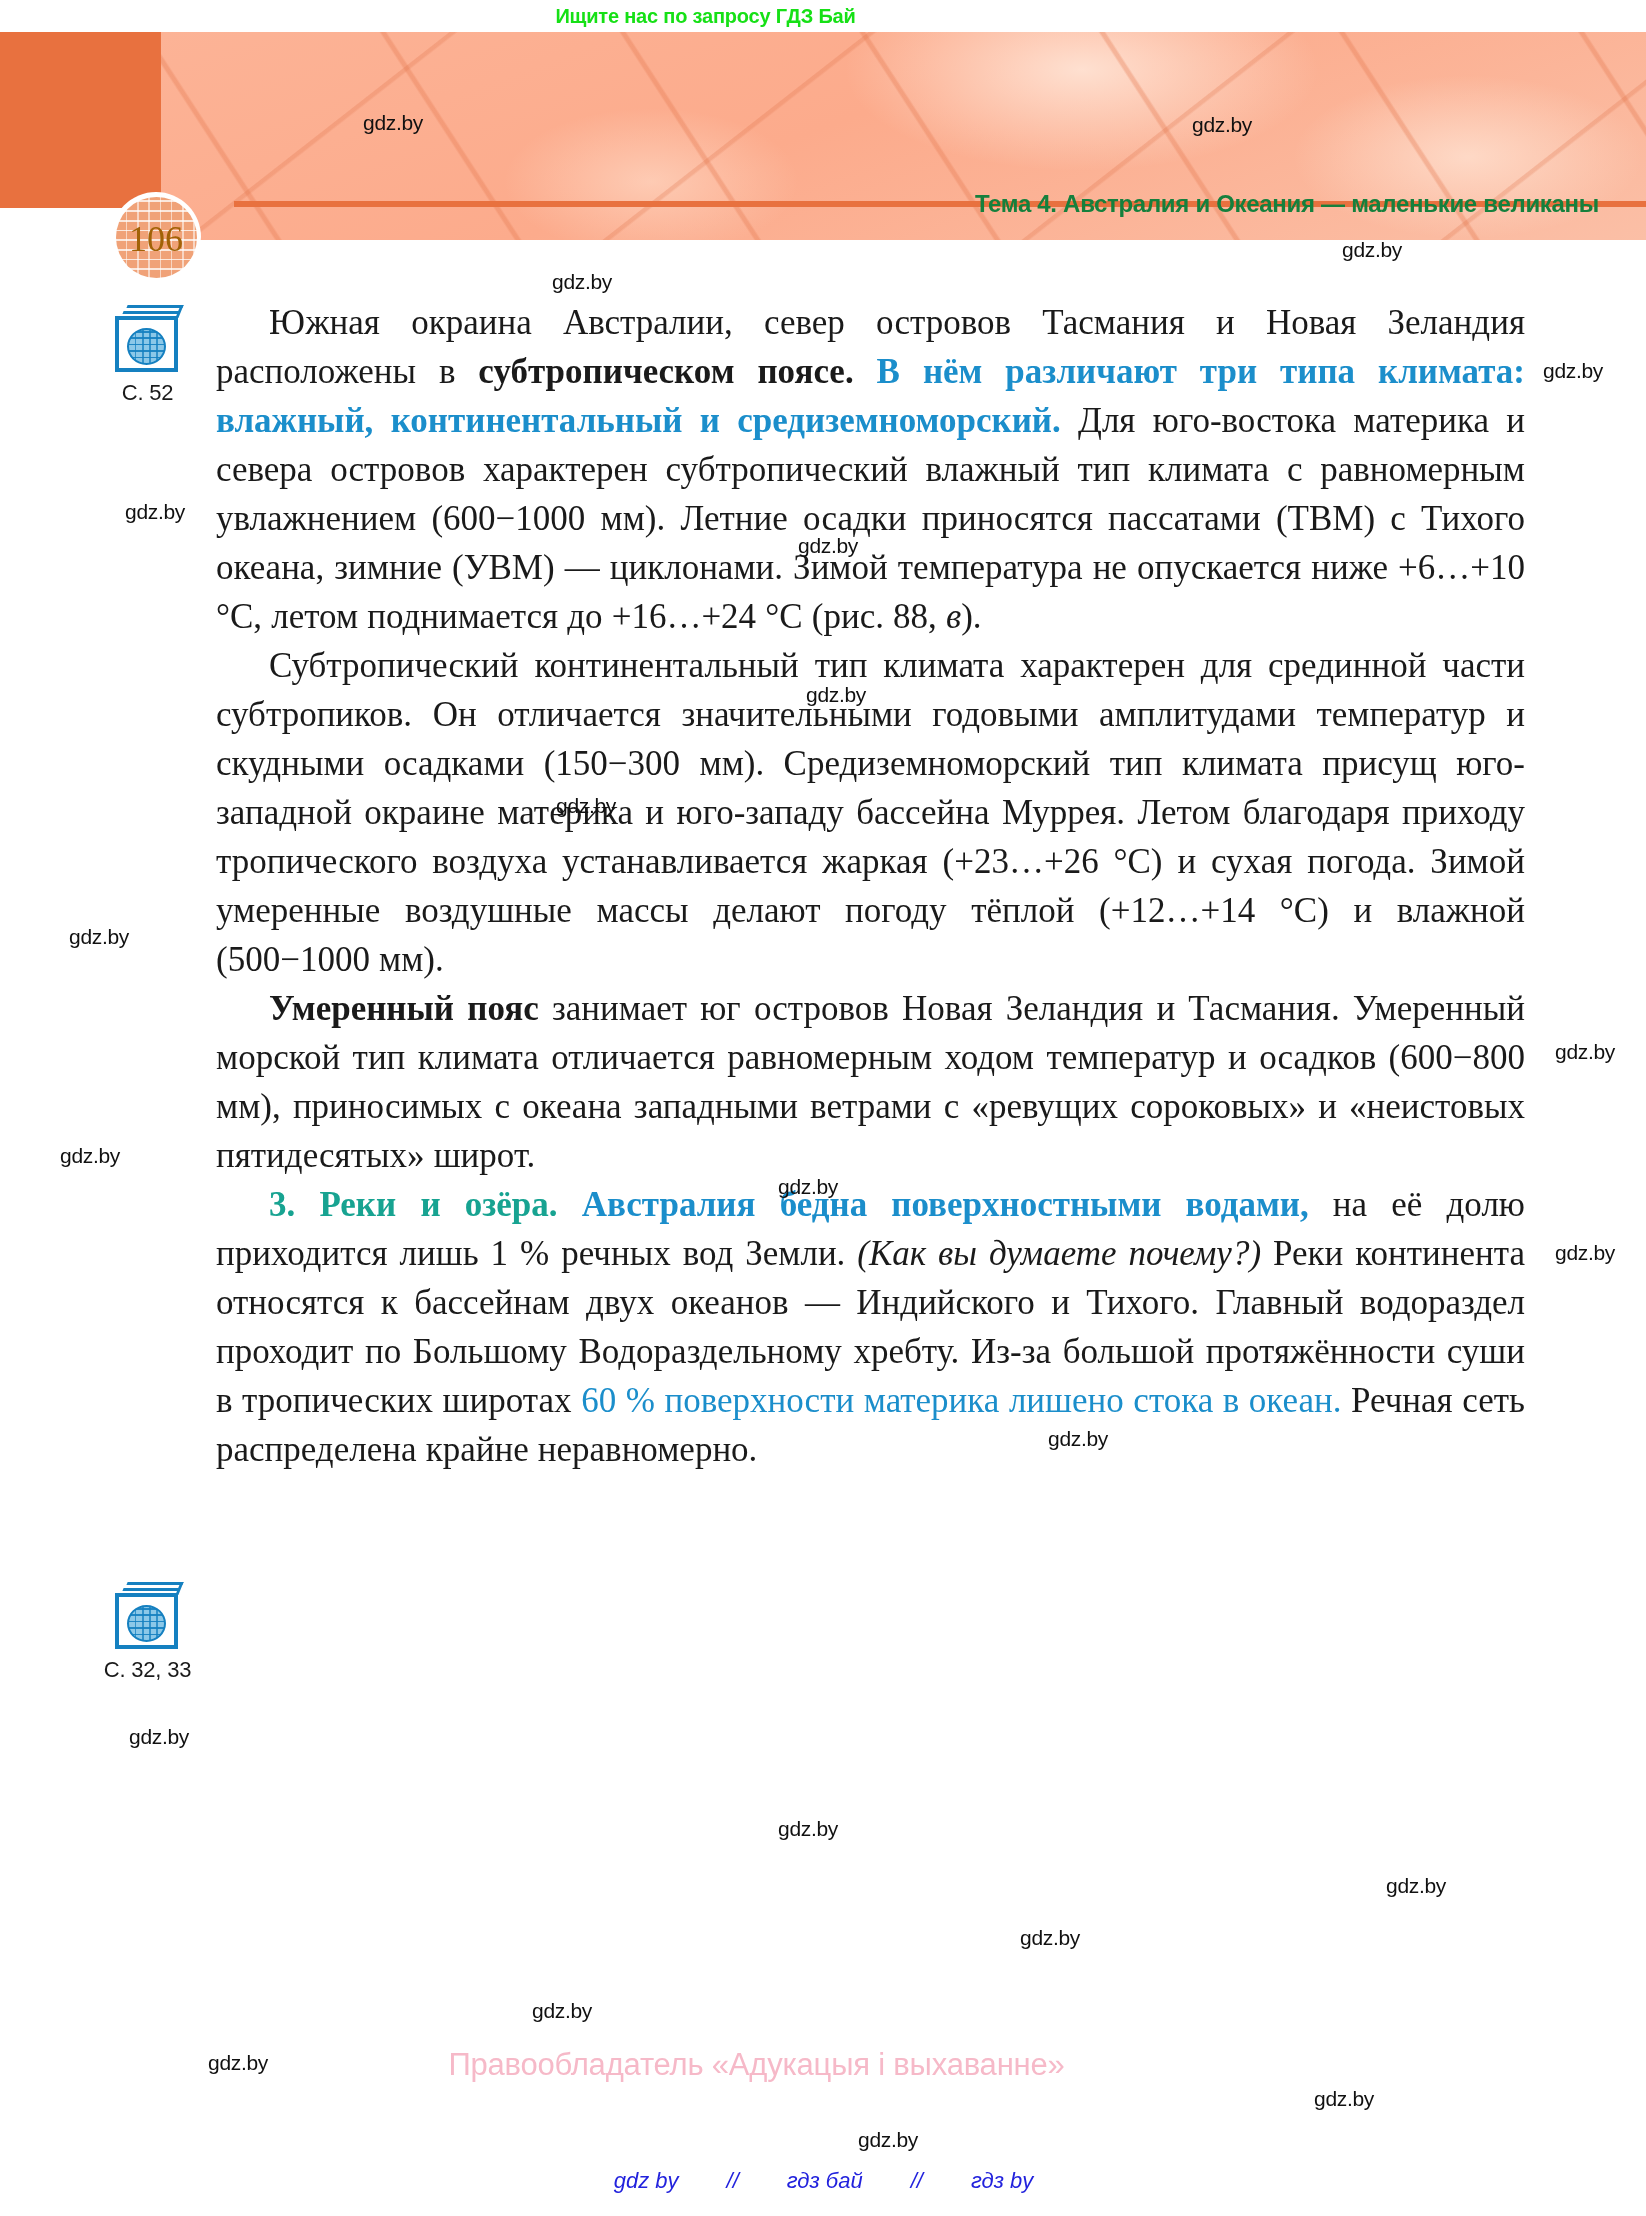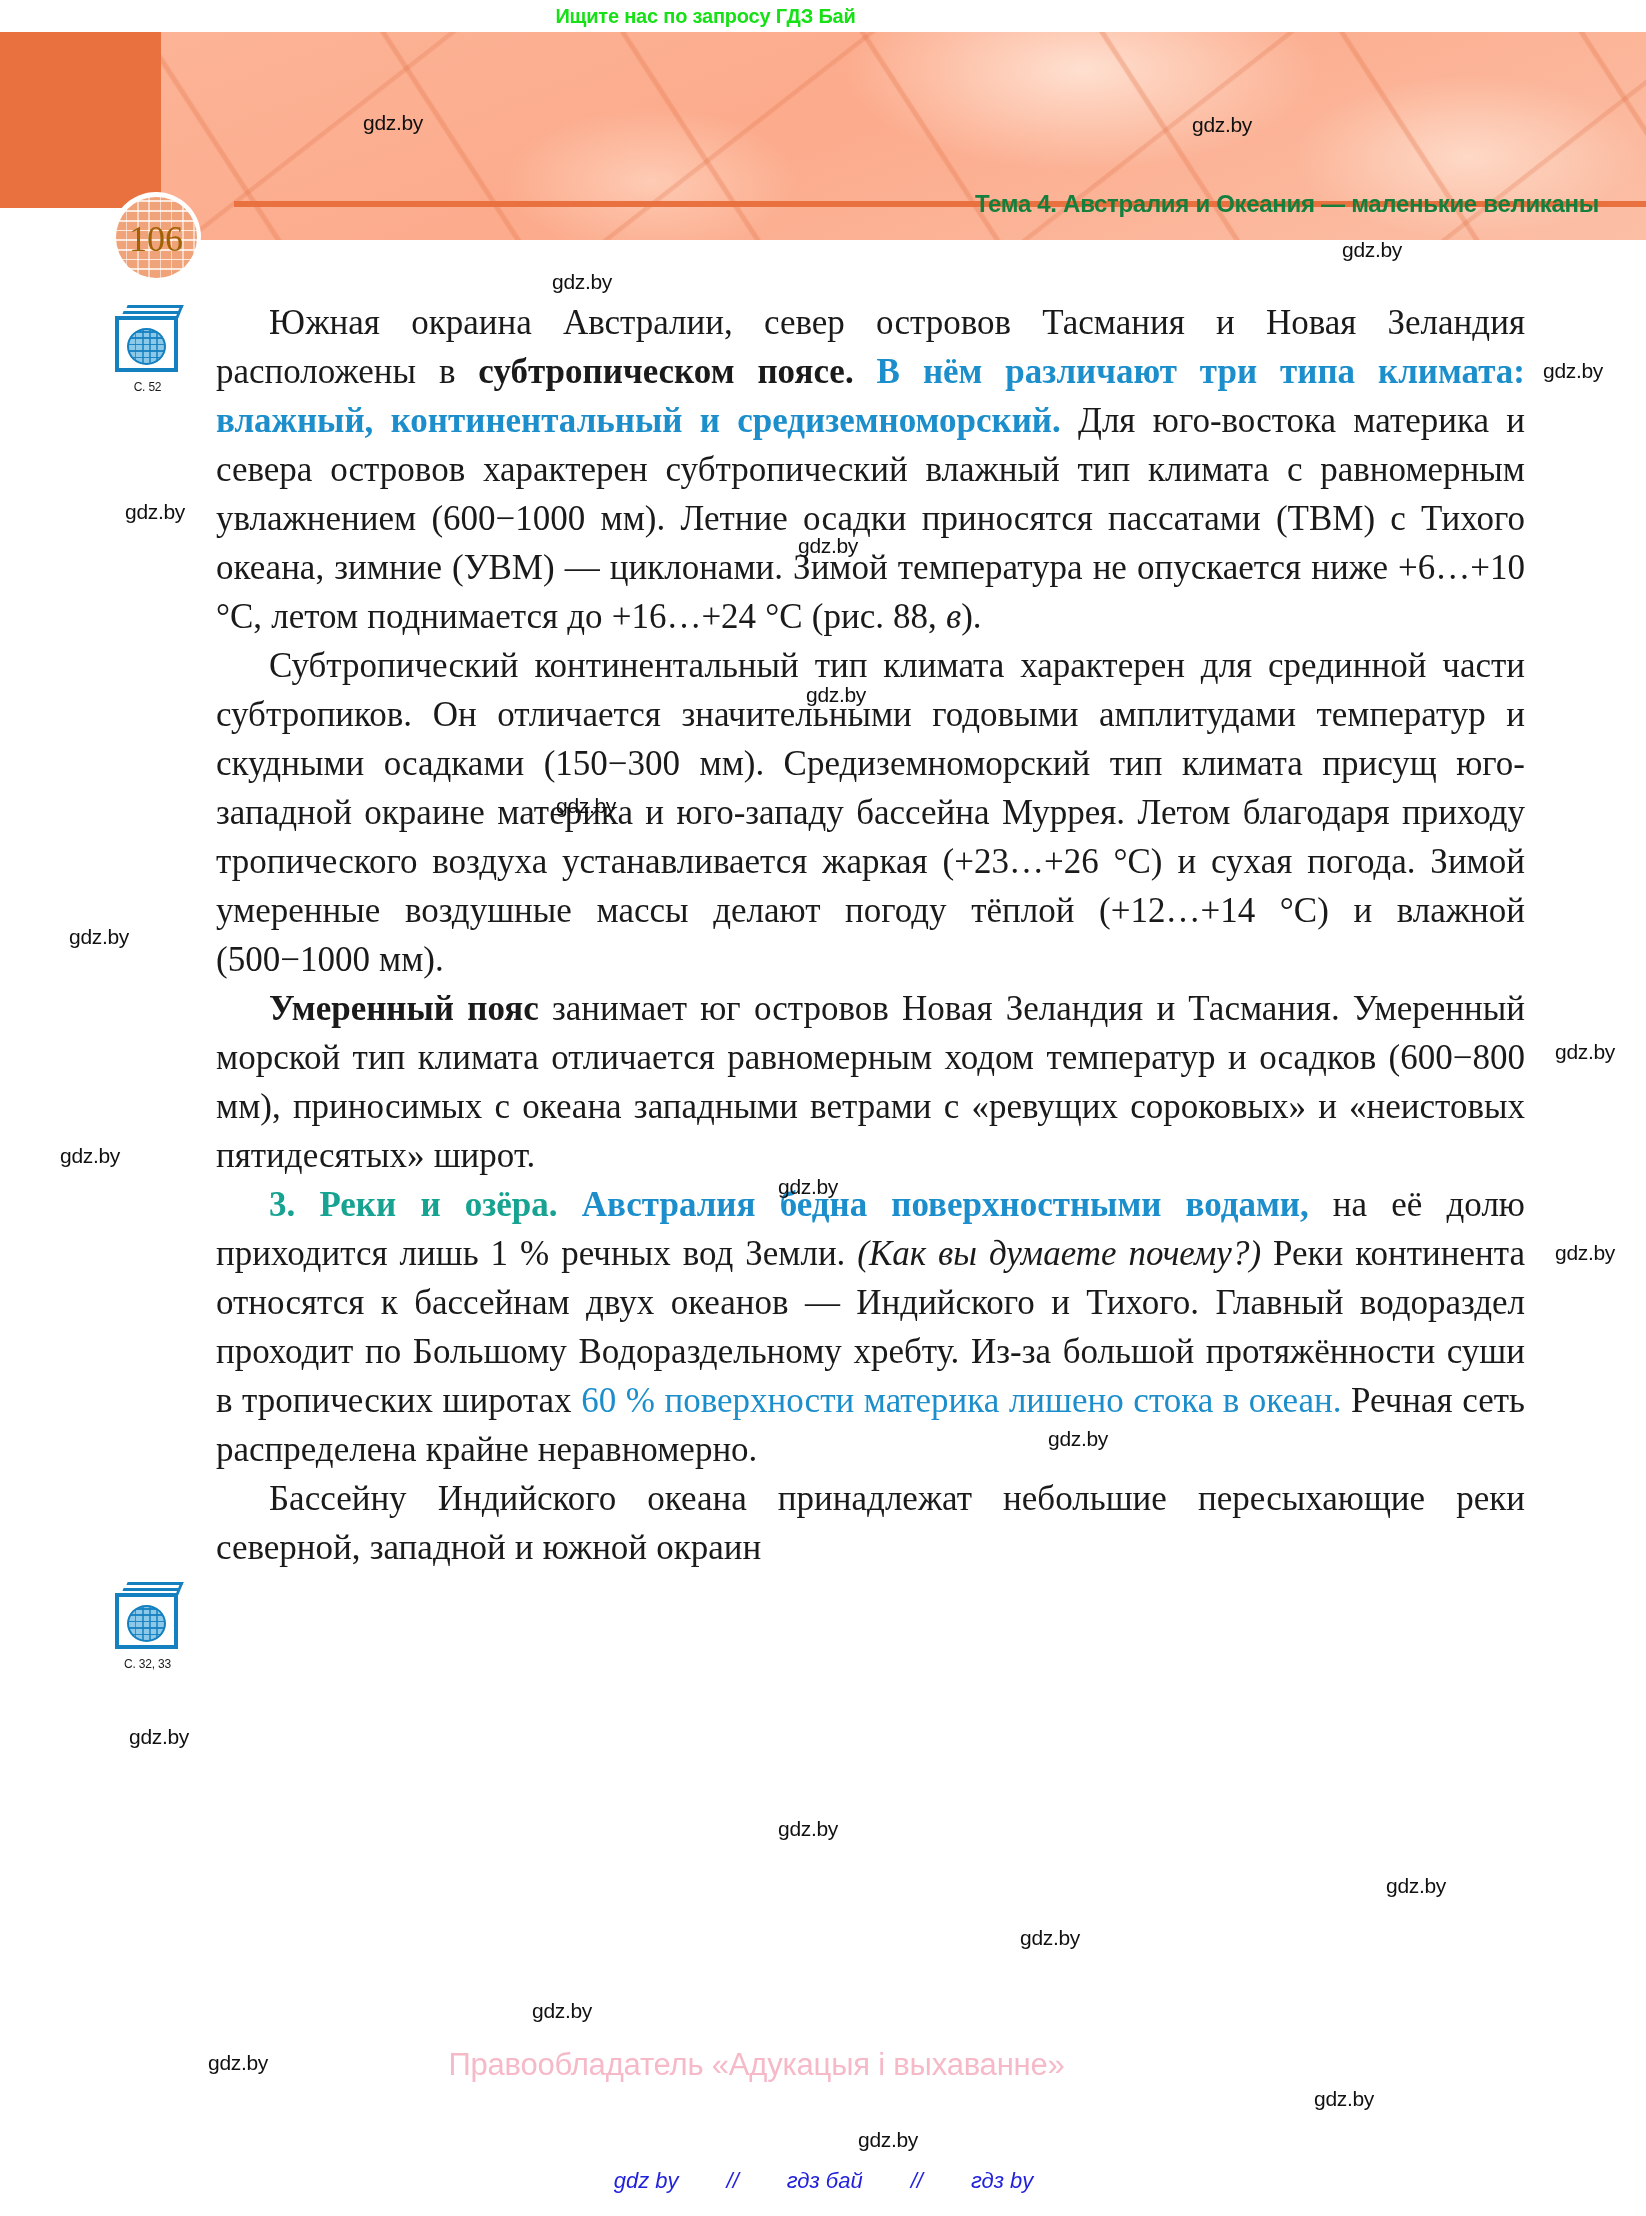--- a/index.html
+++ b/index.html
@@ -210,21 +210,21 @@
       repeating-linear-gradient(0deg,
         rgba(21,128,192,0) 0px, rgba(21,128,192,0) 4.8px,
         rgba(21,128,192,0.9) 4.8px, rgba(21,128,192,0.9) 6.4px),
       repeating-linear-gradient(90deg,
         rgba(21,128,192,0) 0px, rgba(21,128,192,0) 5.6px,
         rgba(21,128,192,0.75) 5.6px, rgba(21,128,192,0.75) 7.3px),
       #8cc8e8;
   }
   .atlas-label {
     font-family: "Liberation Sans", sans-serif;
-    font-size: 12px;
+    font-size: 22px;
     color: #1a1a1a;
     margin-top: 6.4px;
     white-space: nowrap;
     letter-spacing: -0.2px;
   }
 
   
   .wm {
     position: absolute;
     font-family: "Liberation Sans", sans-serif;
@@ -307,21 +307,20 @@
 <div class="text-column">
 
   <p class="para"><span>Южная окраина Австралии, север островов Тасмания и Новая Зеландия расположены в </span><span class="b">субтропическом поясе.</span><span class="blue"> В нём различают три типа климата: влажный, континентальный и средиземноморский.</span><span> Для юго-востока материка и севера островов характерен субтропический влажный тип климата с равномерным увлажнением (600−1000 мм). Летние осадки приносятся пассатами (ТВМ) с Тихого океана, зимние (УВМ) — циклонами. Зимой температура не опускается ниже +6…+10 °С, летом поднимается до +16…+24 °С (рис. 88, </span><span class="i">в</span><span>).</span></p>
 
   <p class="para"><span>Субтропический континентальный тип климата характерен для срединной части субтропиков. Он отличается значительными годовыми амплитудами температур и скудными осадками (150−300 мм). Средиземноморский тип климата присущ юго-западной окраине материка и юго-западу бассейна Муррея. Летом благодаря приходу тропического воздуха устанавливается жаркая (+23…+26 °С) и сухая погода. Зимой умеренные воздушные массы делают погоду тёплой (+12…+14 °С) и влажной (500−1000 мм).</span></p>
 
   <p class="para"><span class="b">Умеренный пояс</span><span> занимает юг островов Новая Зеландия и Тасмания. Умеренный морской тип климата отличается равномерным ходом температур и осадков (600−800 мм), приносимых с океана западными ветрами с «ревущих сороковых» и «неистовых пятидесятых» широт.</span></p>
 
   <p class="para"><span class="teal">3. Реки и озёра.</span><span class="blue"> Австралия бедна поверхностными водами,</span><span> на её долю приходится лишь 1 % речных вод Земли. </span><span class="i">(Как вы думаете почему?)</span><span> Реки континента относятся к бассейнам двух океанов — Индийского и Тихого. Главный водораздел проходит по Большому Водораздельному хребту. Из-за большой протяжённости суши в тропических широтах </span><span class="blue-reg">60 % поверхности материка лишено стока в океан.</span><span> Речная сеть распределена крайне неравномерно.</span></p>
 
-  <p class="para"><span>Бассейну Индийского океана принадлежат небольшие пересыхающие реки северной, западной и южной окраин</span></p>
 
 </div>
 
 <div id="watermark-layer">
     <div class="wm" style="left: 363px; top: 111px;">gdz.by</div>
     <div class="wm" style="left: 1192px; top: 113px;">gdz.by</div>
     <div class="wm" style="left: 552px; top: 270px;">gdz.by</div>
     <div class="wm" style="left: 1342px; top: 238px;">gdz.by</div>
     <div class="wm" style="left: 1543px; top: 359px;">gdz.by</div>
     <div class="wm" style="left: 125px; top: 500px;">gdz.by</div>

